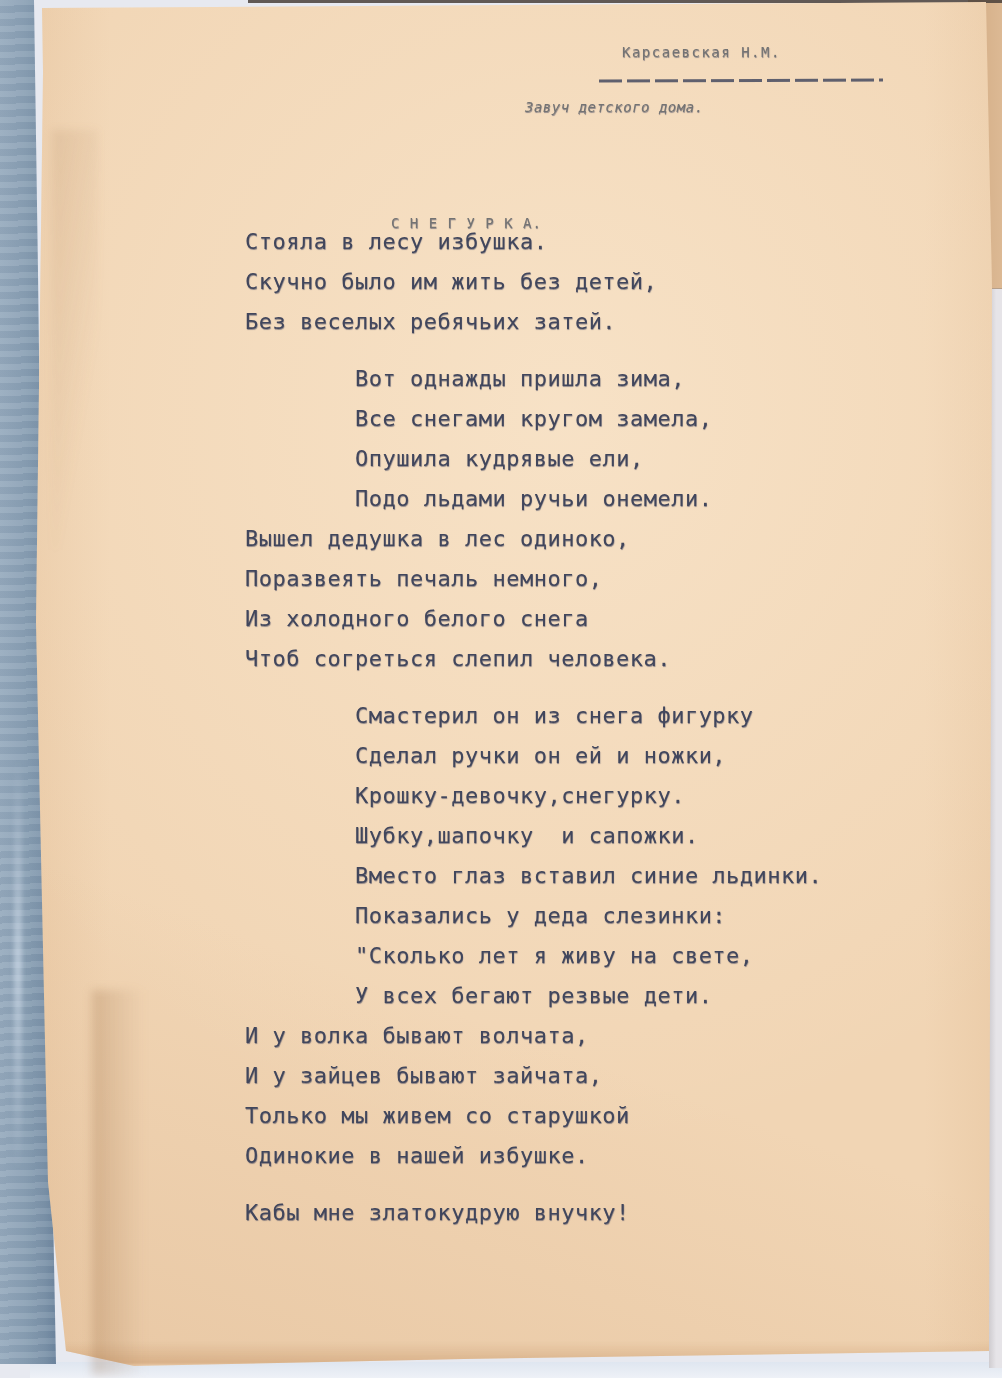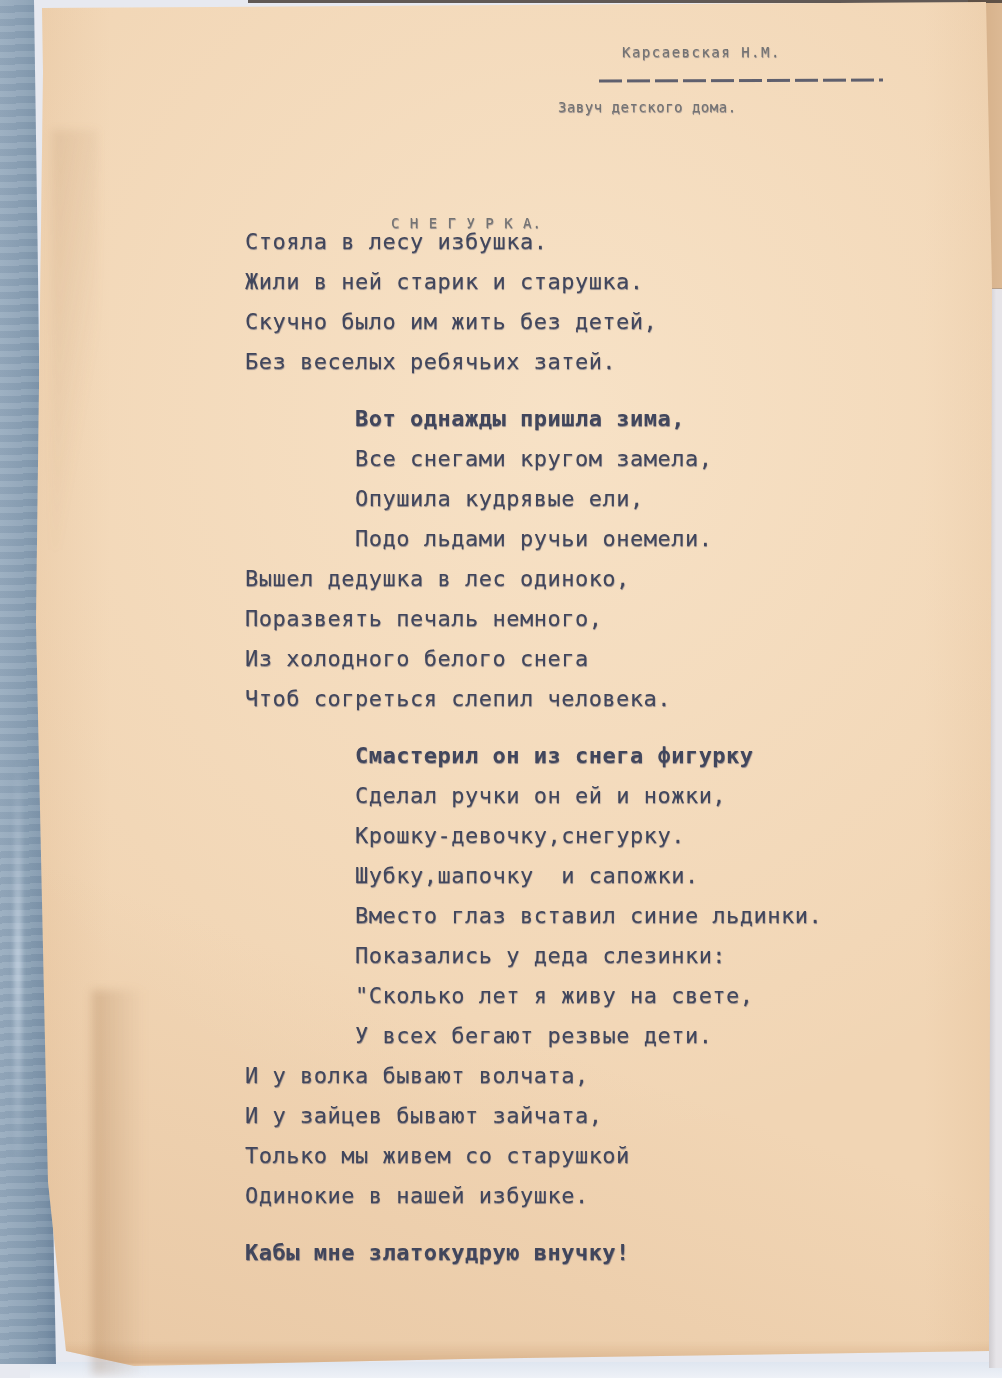--- a/index.html
+++ b/index.html
@@ -85,36 +85,36 @@
     white-space:pre;
     letter-spacing:.5px;
   }
   .author-name   { left:622px; top:44px;  letter-spacing:1.5px; }
   .author-underline {
     position:absolute; left:599px; top:79px; width:284px; height:3px;
     transform:rotate(-.25deg);
     background:repeating-linear-gradient(90deg,#4b4f63 0 23px, rgba(75,79,99,0) 23px 28px);
     opacity:.88;
   }
-  .role-line     { left:558px; top:99px; }
+  .role-line     { left:525px; top:99px;font-style:italic; }
   .poem-title    { left:391px; top:167px; letter-spacing:1px;margin-top:48px; }
 
   .poem {
     position:absolute; left:245px; top:222px; width:660px;
   }
   .poem .line {
     line-height:40px; height:40px;
     font-size:22px;
     color:#41465c;
     text-shadow:0.4px 0.6px 0.8px rgba(62,66,92,.55);
     white-space:pre;
     letter-spacing:.5px;
   }
   .poem .line.indent { margin-left:110px; }
-  .poem .line.gap    { margin-top:17px;font-weight:bold; }
+  .poem .line.gap    { margin-top:17px; }
 </style>
 </head>
 <body>
 
 <div class="scan-strip-bottom"></div>
 <div class="scan-strip-right"></div>
 <div class="behind-sheet"></div>
 <div class="top-edge-line"></div>
 
 <div class="binding"></div>
@@ -125,21 +125,20 @@
 <div class="crease-bottom-left"></div>
 
 <div class="type author-name">Карсаевская Н.М.</div>
 <div class="author-underline"></div>
 <div class="type role-line">Завуч детского дома.</div>
 <div class="type poem-title">С Н Е Г У Р К А.</div>
 
 <div class="poem">
 
 <div class="line">Стояла в лесу избушка.</div>
-    <div class="line">Жили в ней старик и старушка.</div>
     <div class="line">Скучно было им жить без детей,</div>
     <div class="line">Без веселых ребячьих затей.</div>
     <div class="line indent gap">Вот однажды пришла зима,</div>
     <div class="line indent">Все снегами кругом замела,</div>
     <div class="line indent">Опушила кудрявые ели,</div>
     <div class="line indent">Подо льдами ручьи онемели.</div>
     <div class="line">Вышел дедушка в лес одиноко,</div>
     <div class="line">Поразвеять печаль немного,</div>
     <div class="line">Из холодного белого снега</div>
     <div class="line">Чтоб согреться слепил человека.</div>

